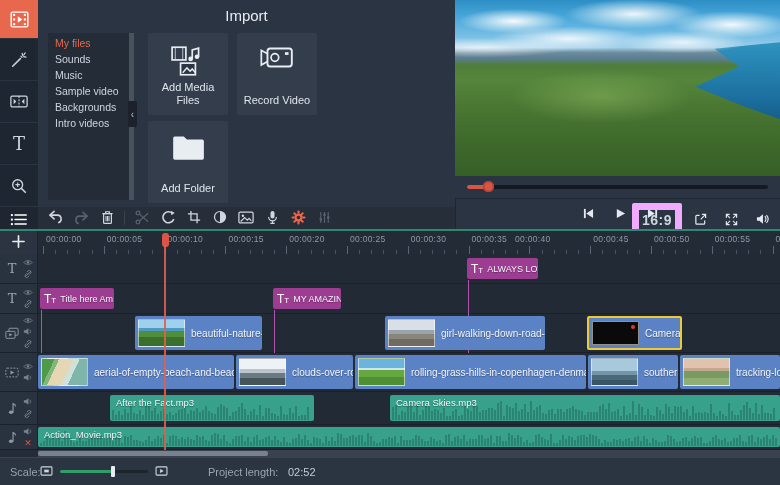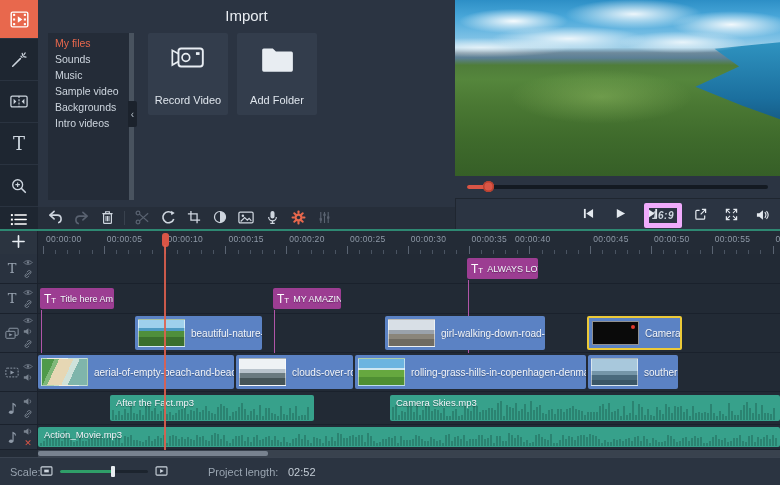--- a/index.html
+++ b/index.html
@@ -53,21 +53,21 @@
   .seekrow{position:absolute;left:0;top:176px;width:325px;height:22px;}
   .seektrack{position:absolute;left:12px;right:12px;top:9px;height:4px;background:#141a22;border-radius:2px;cursor:pointer;}
   .seekfill{position:absolute;left:0;top:0;bottom:0;background:#d95546;border-radius:2px;}
   .seekhandle{position:absolute;top:-4px;width:11px;height:11px;border-radius:50%;background:#d95546;box-shadow:inset 0 0 0 1.5px #b8402f;}
   .pvctrl{position:absolute;left:0;top:198px;width:325px;height:33px;border-top:1px solid #1f2630;border-left:1px solid #1f2630;box-sizing:border-box;}
   .timecode{position:absolute;left:8px;top:7px;font-family:"DejaVu Sans Mono","Liberation Mono",monospace;font-size:15px;letter-spacing:1px;}
   .tc-gray{color:#8a95a3;} .tc-red{color:#d95546;}
   .transport{position:absolute;left:120px;top:4px;display:flex;gap:7px;}
   .pbtn{width:25px;height:23px;display:flex;align-items:center;justify-content:center;color:#e4e9ef;cursor:pointer;}
   .pvright{position:absolute;right:5px;top:4px;display:flex;gap:6px;align-items:center;}
-  .aspect{border:5px solid #f0abfc;border-radius:2px;padding:2px 3px;font-size:10px;font-weight:bold;letter-spacing:.5px;color:#cdd5de;cursor:pointer;font-style:italic;}
+  .aspect{border:7px solid #f0abfc;border-radius:2px;padding:2px 3px;font-size:14px;font-weight:bold;letter-spacing:.5px;color:#cdd5de;cursor:pointer;}
   
   #toolbar{position:absolute;left:38px;top:207px;width:417px;height:22px;background:#262e3a;
            display:flex;align-items:center;padding-left:4px;box-sizing:border-box;}
   .tbtn{width:26px;height:20px;display:flex;align-items:center;justify-content:center;color:#cfd6df;cursor:pointer;}
   .tbtn.dim{color:#596270;}
   .tb-sep{width:1px;height:14px;background:#39424e;margin:0 4px;}
   .flip{transform:scaleX(-1);display:inline-flex;}
   #teal-line{position:absolute;left:0;top:229px;width:780px;height:2px;background:#2e8872;}
   
   #timeline{position:absolute;left:0;top:231px;width:780px;height:226px;background:#242c37;}
@@ -219,20 +219,36 @@
         <div class="cat">Backgrounds</div>
         <div class="cat">Intro videos</div>
       </div>
     <div class="cat-scroll"></div>
     <div class="cat-collapse">
       <span>‹</span>
     </div>
     <div class="tiles">
         <div class="tile">
           <span class="tile-ic">
+            <svg viewBox="0 0 34 30" width="36" height="32">
+              <g fill="none" stroke="#e8edf2" stroke-width="1.6">
+                <rect x="2" y="2" width="13" height="12"></rect>
+                <path d="M5 2 V14 M12 2 V14" stroke-width="1" opacity="0.7"></path>
+              </g>
+              <path d="M21 13 V4.5 l6-1.7 V11" fill="none" stroke="#e8edf2" stroke-width="1.6"></path>
+              <circle cx="19.5" cy="13" r="2.2" fill="#e8edf2"></circle>
+              <circle cx="25.5" cy="11" r="2.2" fill="#e8edf2"></circle>
+              <rect x="10" y="17" width="14" height="11" fill="#2b3442" stroke="#e8edf2" stroke-width="1.6"></rect>
+              <path d="M12 26 l4-4.5 3 3.2 2-2.2 3 3.5" fill="none" stroke="#e8edf2" stroke-width="1.4"></path>
+            </svg>
+          </span>
+          <div class="tile-label">Add Media Files</div>
+        </div>
+        <div class="tile">
+          <span class="tile-ic">
             <svg viewBox="0 0 34 24" width="36" height="26">
               <rect x="8" y="3" width="23" height="17" rx="2.5" fill="none" stroke="#e8edf2" stroke-width="1.8"></rect>
               <circle cx="15" cy="11.5" r="3.6" fill="none" stroke="#e8edf2" stroke-width="1.6"></circle>
               <path d="M8 8 L2.2 4.8 V18.6 L8 15.4" fill="none" stroke="#e8edf2" stroke-width="1.6"></path>
               <rect x="24.5" y="6.5" width="3.4" height="2.6" fill="#e8edf2"></rect>
             </svg>
           </span>
           <div class="tile-label">Record Video</div>
         </div>
         <div class="tile">
@@ -570,20 +586,24 @@
               <span class="thumb th-clouds"></span>
               <span class="clip-label">clouds-over-rock</span>
             </div>
             <div class="clip video" style="left: 317px; width: 231px;">
               <span class="thumb th-grass"></span>
               <span class="clip-label">rolling-grass-hills-in-copenhagen-denmark_-1</span>
             </div>
             <div class="clip video" style="left: 550px; width: 90px;">
               <span class="thumb th-southern"></span>
               <span class="clip-label">southern</span>
+            </div>
+            <div class="clip video" style="left: 642px; width: 100px;">
+              <span class="thumb th-tracking"></span>
+              <span class="clip-label">tracking-lo</span>
             </div>
           </div>
         </div>
         <div class="trow a1" style="top: 161px; height: 33px;">
           <div class="thead">
             <span class="tglyph">
               <svg viewBox="0 0 10 14" width="9" height="13">
                 <ellipse cx="3.4" cy="11.2" rx="2.4" ry="1.9" fill="currentColor"></ellipse>
                 <path d="M5.6 11.2 V1.5 q2.6 0.8 2.8 3.2" fill="none" stroke="currentColor" stroke-width="1.3"></path>
               </svg>

